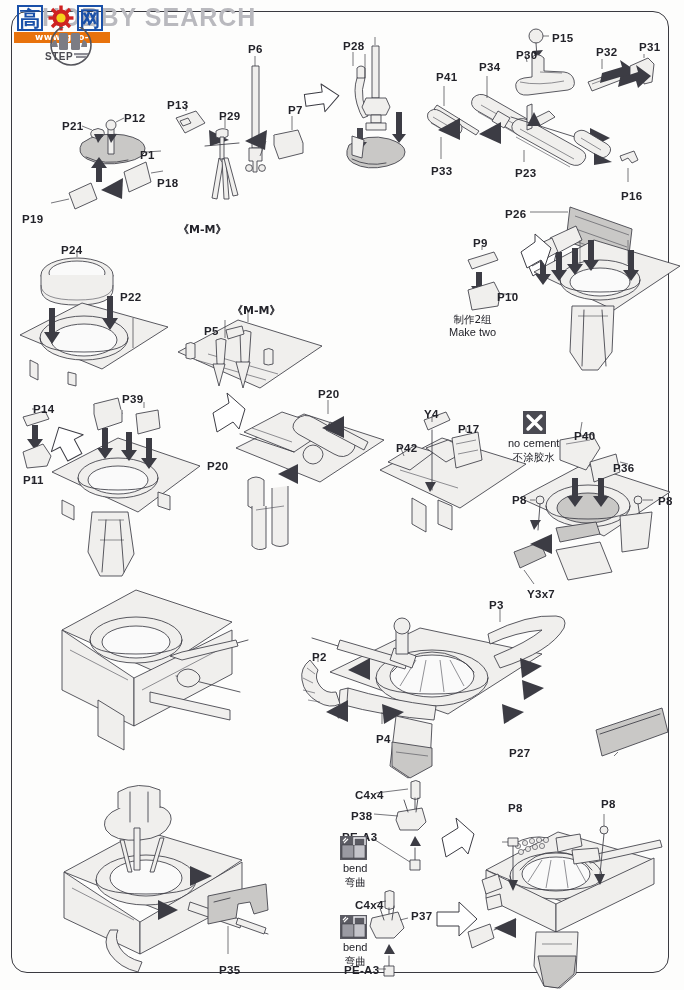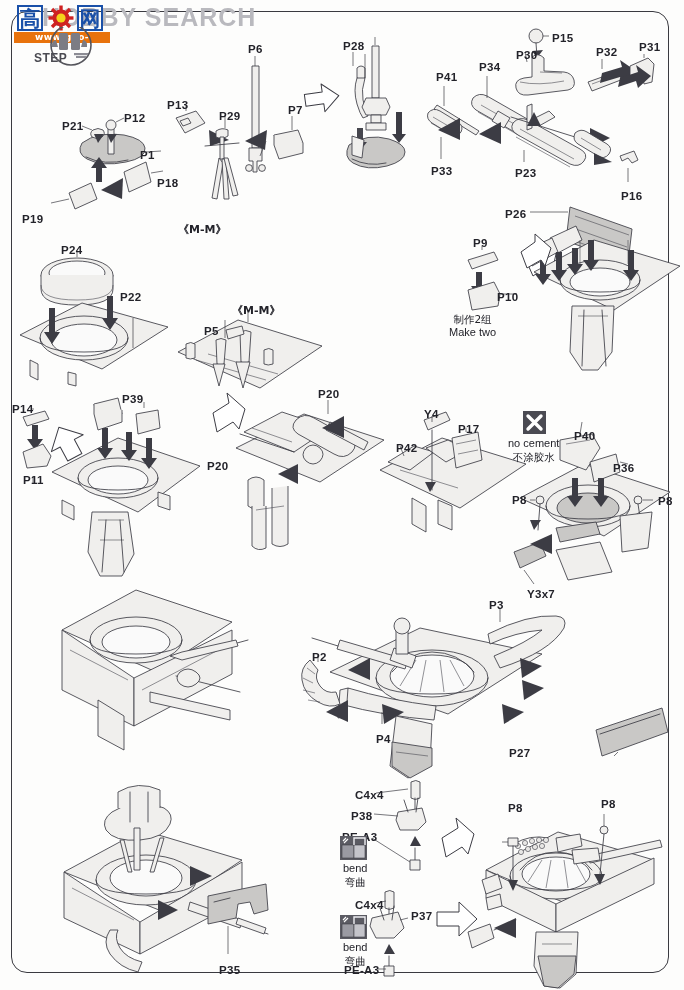--- a/index.html
+++ b/index.html
@@ -74,22 +74,22 @@
     white-space: nowrap;
     font-family: "Liberation Sans", sans-serif;
   }
   .wm-step {
     position: absolute;
     left: 26px; top: 25px;
     width: 62px; height: 42px;
   }
   .wm-step-txt {
     position: absolute;
-    left: 20px; top: 49px;
-    font-size: 12px;
+    left: 31px; top: 49px;
+    font-size: 10px;
     font-weight: bold;
     color: #4b4b52;
     letter-spacing: .5px;
   }
   
   svg.art {
     position: absolute;
     left: 0; top: 0;
     width: 684px; height: 990px;
     pointer-events: none;
@@ -701,21 +701,21 @@
     <span class="lbl" style="left:515px;top:168px">P23</span>
     <span class="lbl" style="left:621px;top:191px">P16</span>
     <span class="lbl" style="left:505px;top:209px">P26</span>
     <span class="lbl" style="left:473px;top:238px">P9</span>
     <span class="lbl" style="left:497px;top:292px">P10</span>
     <span class="lbl" style="left:61px;top:245px">P24</span>
     <span class="lbl" style="left:120px;top:292px">P22</span>
     <span class="lbl" style="left:204px;top:326px">P5</span>
     <span class="lbl" style="left:318px;top:389px">P20</span>
     <span class="lbl" style="left:122px;top:394px">P39</span>
-    <span class="lbl" style="left:12px;top:404px">P14</span>
+    <span class="lbl" style="left:33px;top:404px">P14</span>
     <span class="lbl" style="left:424px;top:409px">Y4</span>
     <span class="lbl" style="left:458px;top:424px">P17</span>
     <span class="lbl" style="left:574px;top:431px">P40</span>
     <span class="lbl" style="left:396px;top:443px">P42</span>
     <span class="lbl" style="left:207px;top:461px">P20</span>
     <span class="lbl" style="left:613px;top:463px">P36</span>
     <span class="lbl" style="left:23px;top:475px">P11</span>
     <span class="lbl" style="left:512px;top:495px">P8</span>
     <span class="lbl" style="left:658px;top:496px">P8</span>
     <span class="lbl" style="left:527px;top:589px">Y3x7</span>

